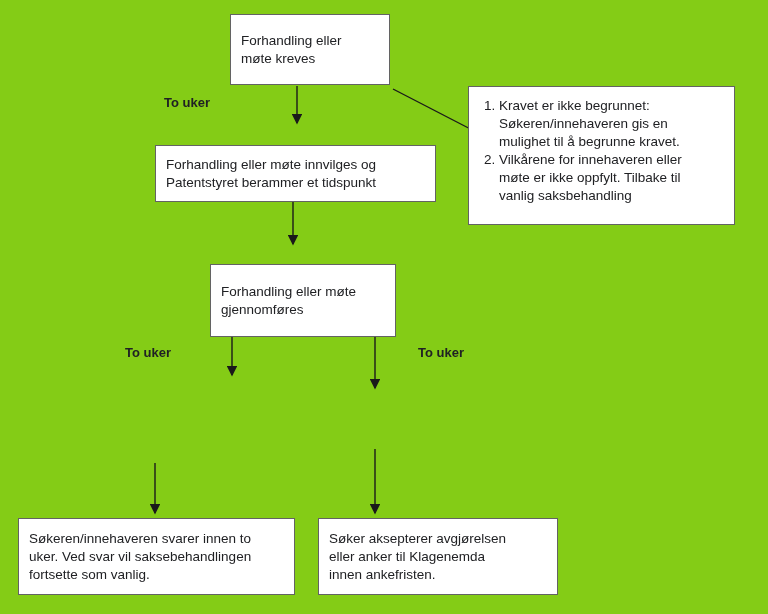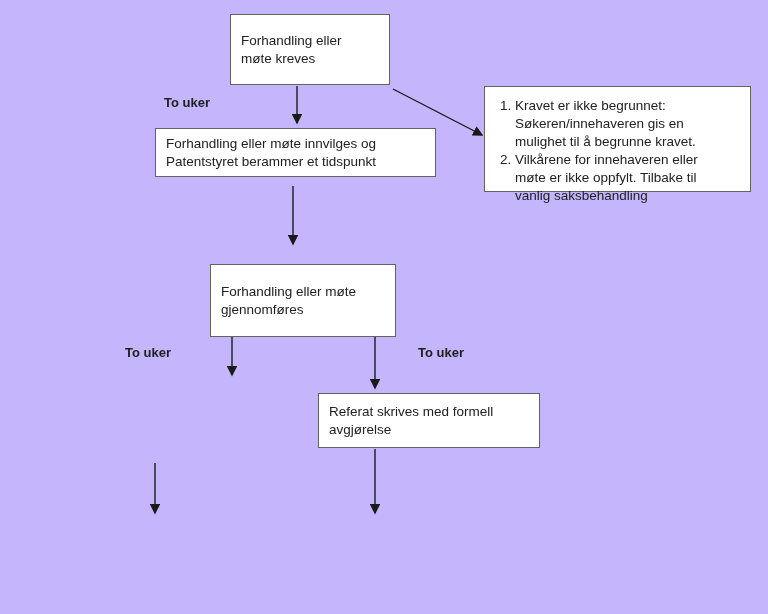--- a/index.html
+++ b/index.html
@@ -4,21 +4,21 @@
 <style>
   html, body {
     margin: 0;
     padding: 0;
     background: #ffffff;
   }
   .canvas {
     position: relative;
     width: 768px;
     height: 614px;
-    background: #c4b5fd;
+    background: #84cc16;
     font-family: "Liberation Sans", sans-serif;
     color: #202124;
     overflow: hidden;
   }
   svg.arrows {
     position: absolute;
     left: 0;
     top: 0;
     pointer-events: none;
   }
@@ -52,22 +52,22 @@
     position: absolute;
     font-size: 13px;
     line-height: 16px;
     color: #202124;
     white-space: nowrap;
     font-weight: bold;
   }
 
   
   #n-request            { left: 230px; top: 14px;  width: 160px; height: 71px; }
-  #n-granted            { left: 155px; top: 128px; width: 281px; height: 49px; }
-  #n-rejected           { left: 484px; top: 86px;  width: 267px; height: 106px; }
+  #n-granted            { left: 155px; top: 145px; width: 281px; height: 57px; }
+  #n-rejected           { left: 468px; top: 86px;  width: 267px; height: 139px; }
   #n-conducted          { left: 210px; top: 264px; width: 186px; height: 73px; }
   #n-minutes-substantive{ left: 18px;  top: 380px; width: 277px; height: 82px; }
   #n-minutes-formal     { left: 318px; top: 393px; width: 222px; height: 55px; }
   #n-applicant-responds { left: 18px;  top: 518px; width: 277px; height: 77px; }
   #n-applicant-accepts  { left: 318px; top: 518px; width: 240px; height: 77px; }
 
   
   #lbl-two-weeks-1 { left: 164px; top: 95px; }
   #lbl-two-weeks-2 { left: 125px; top: 345px; }
   #lbl-two-weeks-3 { left: 418px; top: 345px; }
@@ -119,24 +119,30 @@
 vanlig saksbehandling</li>
     </ol>
   </div>
 
   <div class="node" id="n-conducted">
     <span class="node-text">Forhandling eller møte
 gjennomføres</span>
   </div>
 
 
-  <div class="node" id="n-minutes-formal">
-    <span class="node-text">Referat skrives med formell
-avgjørelse</span>
+
+  <div class="node" id="n-applicant-responds">
+    <span class="node-text">Søkeren/innehaveren svarer innen to
+uker. Ved svar vil saksebehandlingen
+fortsette som vanlig.</span>
   </div>
 
-
+  <div class="node" id="n-applicant-accepts">
+    <span class="node-text">Søker aksepterer avgjørelsen
+eller anker til Klagenemda
+innen ankefristen.</span>
+  </div>
 
   <span class="edge-label" id="lbl-two-weeks-1">To uker</span>
   <span class="edge-label" id="lbl-two-weeks-2">To uker</span>
   <span class="edge-label" id="lbl-two-weeks-3">To uker</span>
 
 </div>
 
 </body></html>

